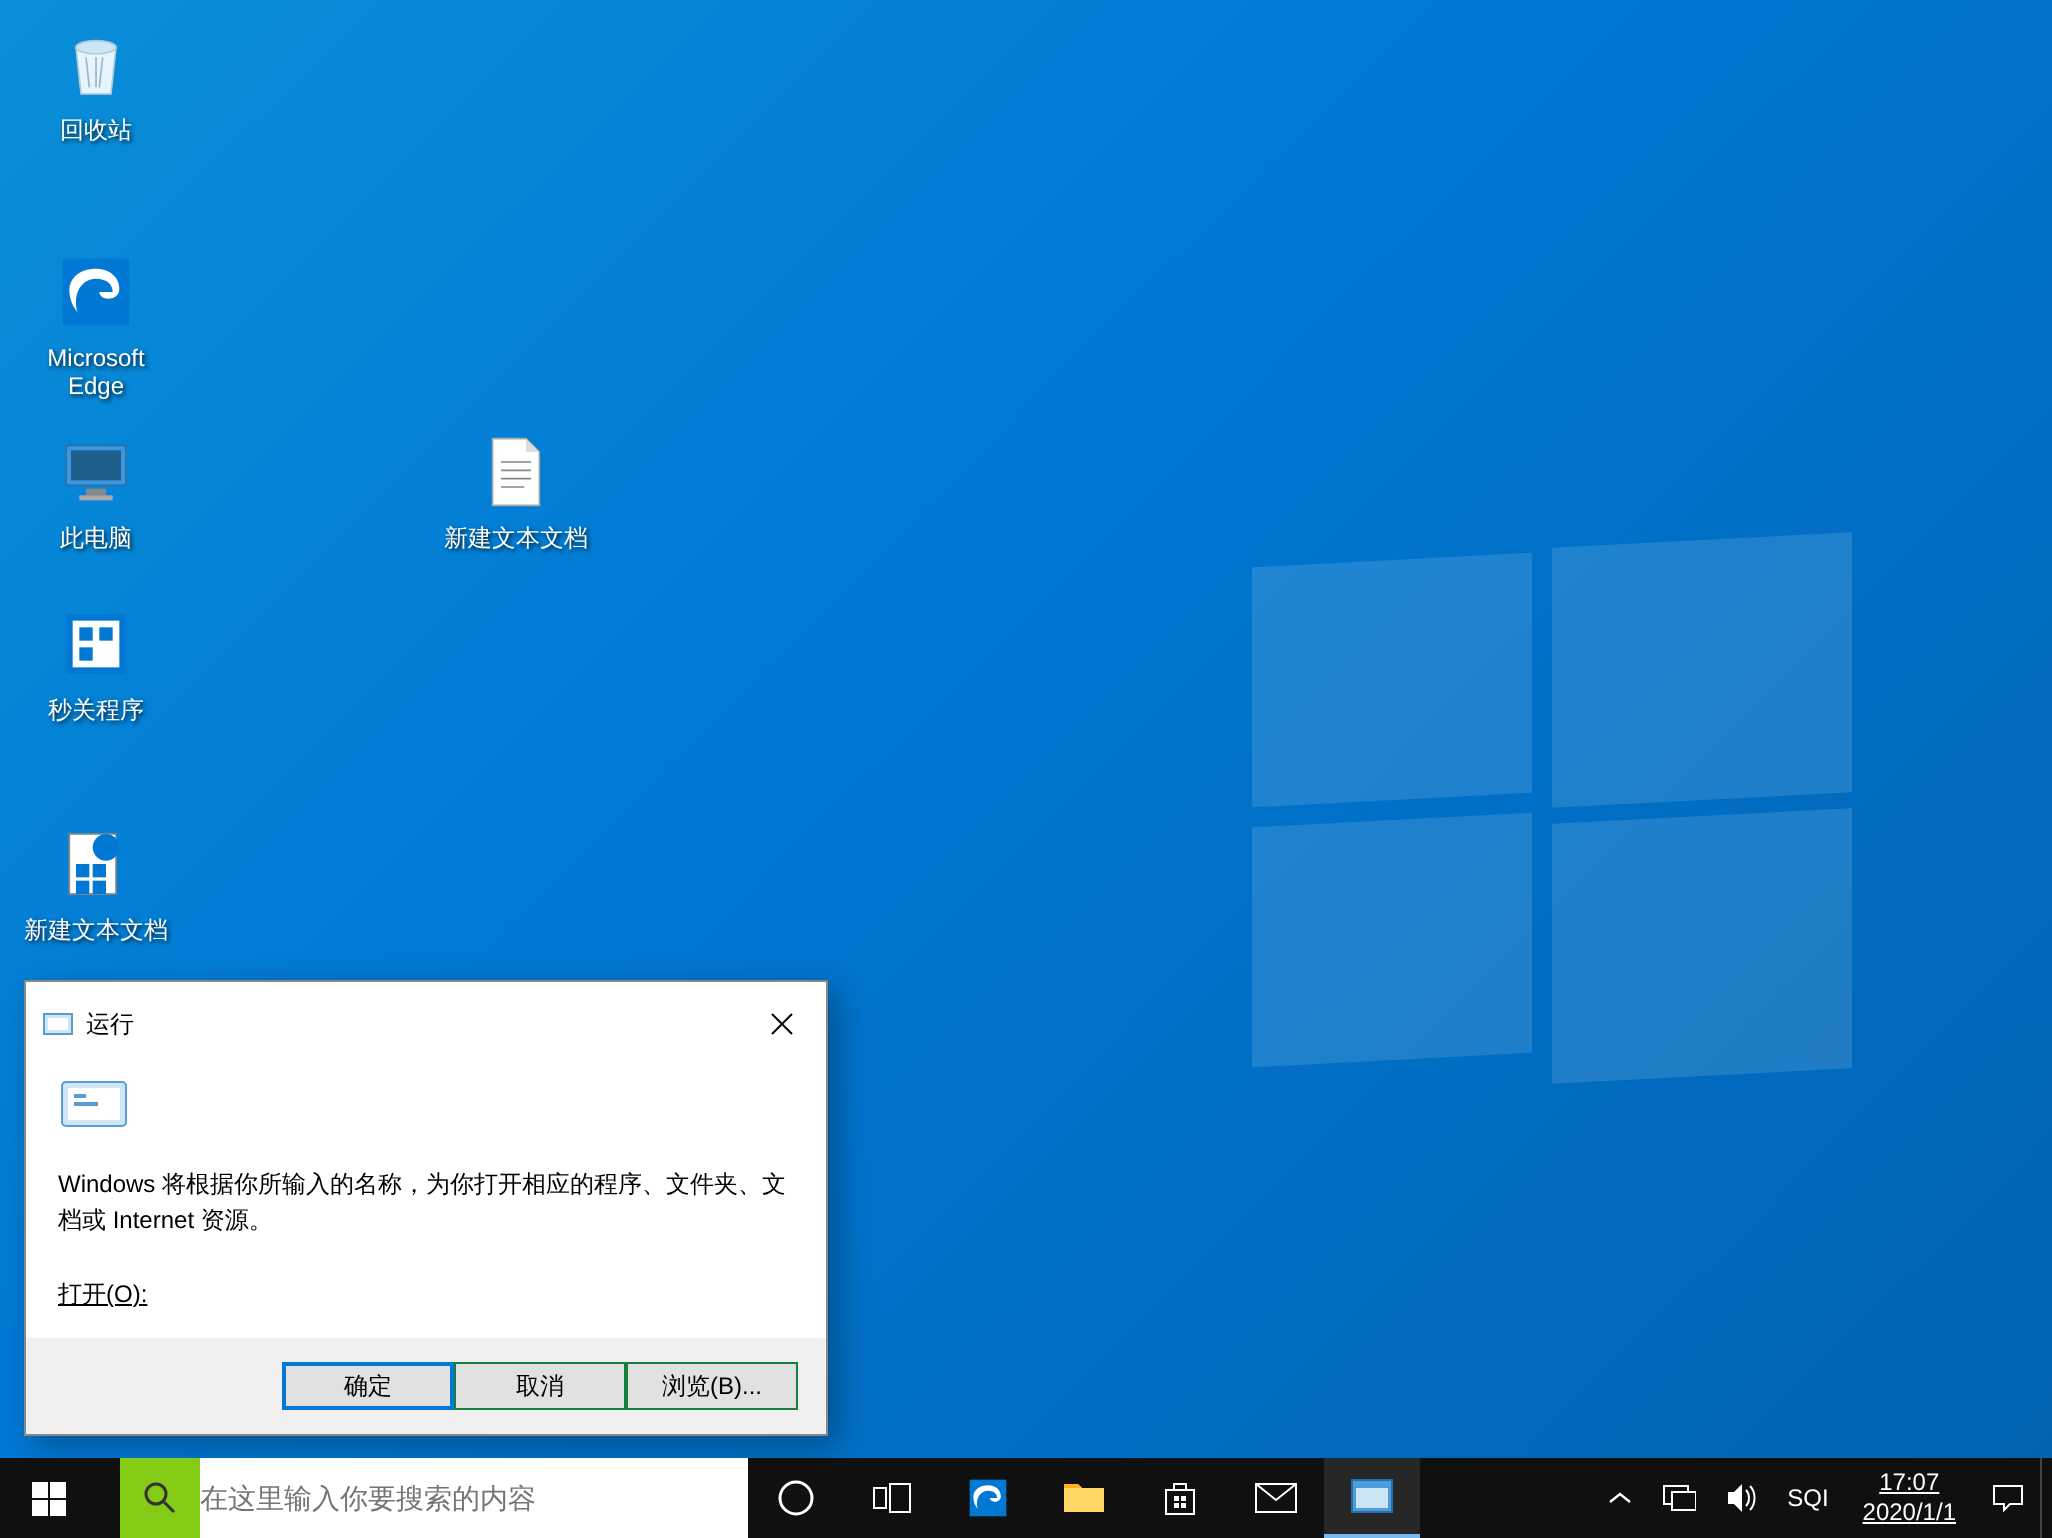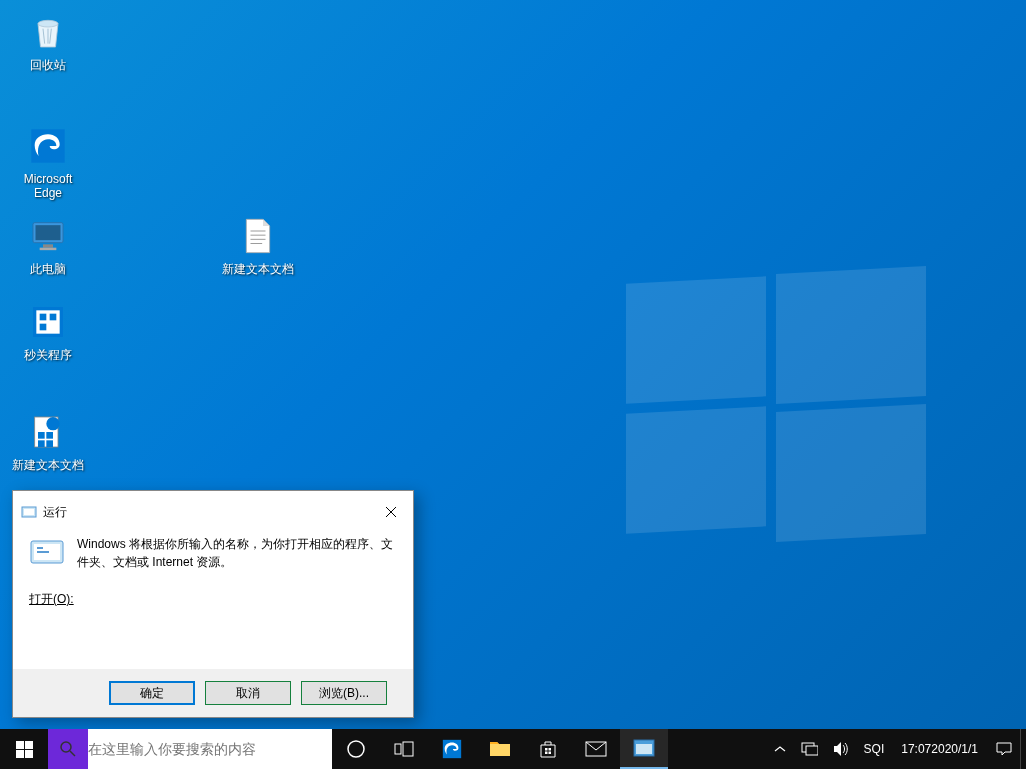--- a/index.html
+++ b/index.html
@@ -14,43 +14,43 @@
 .icon-grid { position:absolute; top:0; left:0; }
 .dicon { position:absolute; width:76px; display:flex; flex-direction:column; align-items:center; cursor:pointer; }
 .dicon .ico { width:44px; height:44px; display:flex; align-items:center; justify-content:center; }
 .dicon .lbl { color:#fff; font-size:12px; text-align:center; text-shadow:1px 1px 2px rgba(0,0,0,.8); margin-top:4px; line-height:14px; }
 .bin svg,.edge svg,.pc svg,.file svg,.app svg { width:40px; height:40px; }
 .run-dialog { position:absolute; left:12px; top:490px; width:402px; height:228px; background:#fff; border:1px solid #888; box-shadow:5px 5px 15px rgba(0,0,0,.3); }
 .run-title { height:30px; display:flex; align-items:center; padding:12px 2px 0 8px; font-size:12px; }
 .run-title .ric { width:16px; height:16px; margin-right:6px; }
 .run-title .ttl { flex:1; }
 .run-title .close { width:40px; height:28px; display:flex; align-items:center; justify-content:center; cursor:pointer; }
-.run-body { padding:14px 16px 8px 16px; display:flex; gap:12px; }
+.run-body { padding:14px 16px 8px 16px; display:flex; gap:12px;flex-direction:column; }
 .run-body .bic { width:36px; height:36px; flex-shrink:0; }
 .run-body .desc { font-size:12px; line-height:18px; }
 .run-input-row { display:flex; align-items:center; padding:12px 16px 8px 16px; gap:8px; }
 .run-input-row .olbl { font-size:12px;text-decoration:underline; }
 .run-input-wrap { flex:1; border:2px solid #e03030; padding:2px; }
 .run-input-wrap .combo { display:flex; border:1px solid #7a7a7a; height:24px; }
 .run-input-wrap input { flex:1; border:none; outline:none; font-size:12px; padding:0 6px; }
 .run-input-wrap .dd { width:18px; display:flex; align-items:center; justify-content:center; cursor:pointer; }
-.run-buttons { position:absolute; bottom:0; left:0; right:0; height:48px; background:#f0f0f0; display:flex; align-items:center; justify-content:flex-end; gap:10px; padding:0 26px; }
+.run-buttons { position:absolute; bottom:0; left:0; right:0; height:48px; background:#f0f0f0; display:flex; align-items:center; justify-content:flex-end; padding:0 14px; }
 .run-buttons button { width:86px; height:24px; font-size:12px; background:#e1e1e1; border:1px solid #15803d; cursor:pointer; }
 .run-buttons button.primary { border:2px solid #0078d4; }
 .taskbar { position:absolute; left:0; right:0; bottom:0; height:40px; background:#101010; display:flex; align-items:center; color:#fff; }
 .tb-start { width:48px; height:40px; display:flex; align-items:center; justify-content:center; cursor:pointer; }
-.tb-search { display:flex; align-items:center; background:#6d28d9; height:40px; width:284px; }
+.tb-search { display:flex; align-items:center; background:#84cc16; height:40px; width:314px;margin-left:12px; }
 .tb-search .sic { width:40px; display:flex; align-items:center; justify-content:center; color:#333; }
 .tb-search input { flex:1; border:none; outline:none; font-size:14px; color:#555; height:100%; }
 .tb-btn { width:48px; height:40px; display:flex; align-items:center; justify-content:center; cursor:pointer; }
 .tb-btn.active { background:#272727; border-bottom:2px solid #76b9ed; }
 .tb-spacer { flex:1; }
 .tray { display:flex; align-items:center; height:40px; }
 .tray .tic { padding:0 7px; height:40px; display:flex; align-items:center; justify-content:center; cursor:pointer; font-size:12px; }
-.tray .clock { display:flex; flex-direction:row; align-items:center; justify-content:center; font-size:12px; padding:0 10px; line-height:15px; cursor:pointer; }
+.tray .clock { display:flex; flex-direction:column; align-items:center; justify-content:center; font-size:12px; padding:0 10px; line-height:15px; cursor:pointer;text-decoration:underline; }
 .tray .showdt { width:6px; height:40px; border-left:1px solid #444; cursor:pointer; }
 </style>
 </head>
 <body>
 
 <div class="desktop">
   <div class="win-logo">
     <div class="q q1"></div>
       <div class="q q2"></div>
       <div class="q q3"></div>

